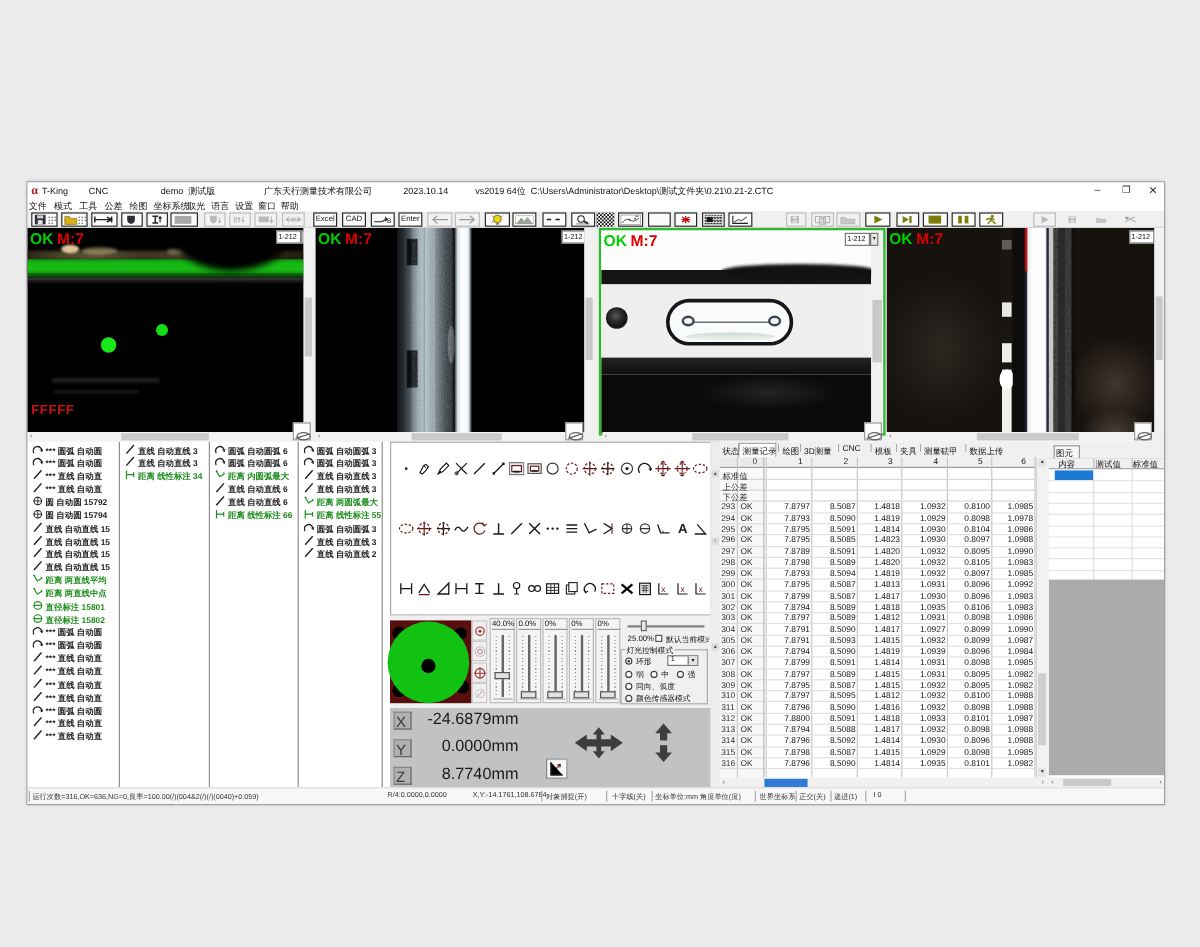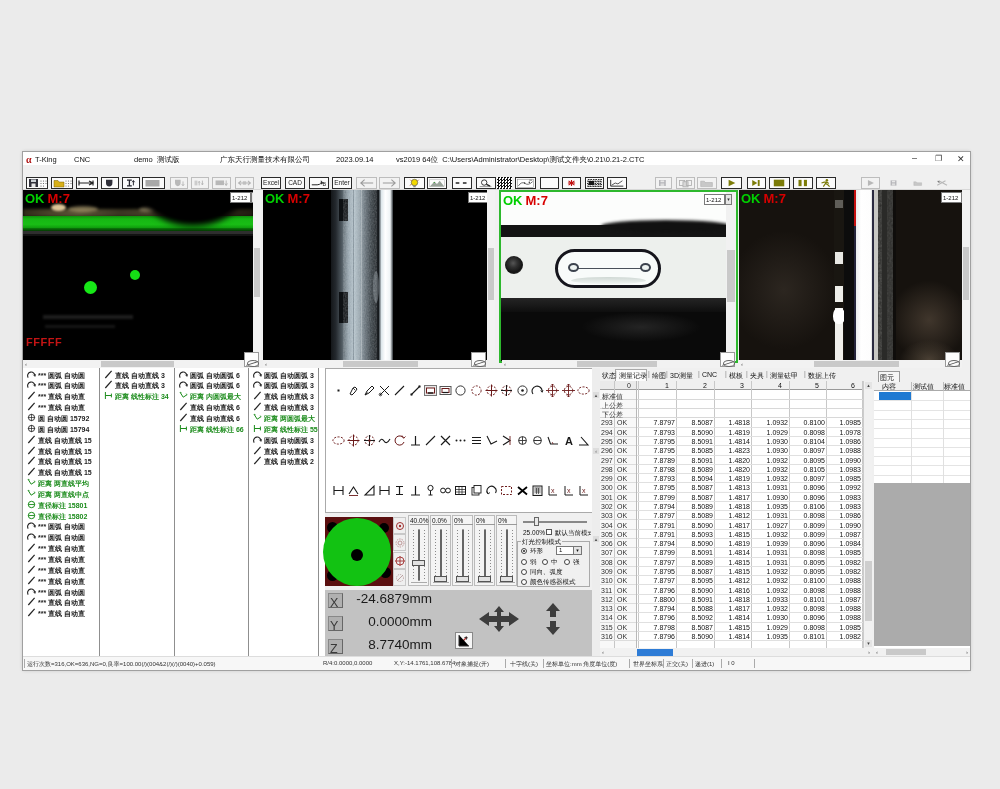--- a/index.html
+++ b/index.html
@@ -25,27 +25,40 @@
 .lrow{position:absolute;height:11px;font-size:7px;font-weight:bold;color:#1a1a1a;white-space:nowrap;overflow:hidden}
 </style></head><body>
 <div id="win">
 
   <div class="abs" id="titlebar">
     <span class="abs" style="left:3px;top:2px;color:#b01818;font-size:10px;font-weight:bold;font-family:'Liberation Serif',serif">α</span>
     <span class="abs" style="left:12px;top:3px">T-King</span>
     <span class="abs" style="left:51px;top:3px">CNC</span>
     <span class="abs" style="left:111px;top:3px">demo&nbsp; 测试版</span>
     <span class="abs" style="left:197px;top:3px">广东天行测量技术有限公司</span>
-    <span class="abs" style="left:313px;top:3px">2023.09.14</span>
+    <span class="abs" style="left:313px;top:3px">2023.10.14</span>
     <span class="abs" style="left:373px;top:3px">vs2019 64位&nbsp; C:\Users\Administrator\Desktop\测试文件夹\0.21\0.21-2.CTC</span>
     <span class="abs" style="left:889px;top:1px;font-size:9px;color:#333">–</span>
     <span class="abs" style="left:912px;top:2px;font-size:8px;color:#333">❐</span>
     <span class="abs" style="left:934px;top:2px;font-size:9px;color:#333">✕</span>
   </div>
 
+  <div class="abs" id="menubar">
+    <span class="abs" style="left:1px;top:2px">文件</span>
+    <span class="abs" style="left:22px;top:2px">模式</span>
+    <span class="abs" style="left:43px;top:2px">工具</span>
+    <span class="abs" style="left:64px;top:2px">公差</span>
+    <span class="abs" style="left:85px;top:2px">绘图</span>
+    <span class="abs" style="left:105px;top:2px">坐标系统</span>
+    <span class="abs" style="left:133px;top:2px">取光</span>
+    <span class="abs" style="left:153px;top:2px">语言</span>
+    <span class="abs" style="left:173px;top:2px">设置</span>
+    <span class="abs" style="left:192px;top:2px">窗口</span>
+    <span class="abs" style="left:211px;top:2px">帮助</span>
+  </div>
 
   <div class="abs" id="toolbar">
       <div class="tbtn" style="left:3px;width:22px">
         <svg width="100%" height="100%" viewBox="0 0 20 10" preserveAspectRatio="xMidYMid meet">
           <rect x="2" y="1" width="9" height="8" fill="#30303a"></rect>
           <rect x="4" y="1.5" width="5" height="2.5" fill="#cfd4d8"></rect>
           <rect x="4.5" y="5.5" width="4" height="3.5" fill="#e8e8e8"></rect>
           <g fill="#555">
             <circle cx="14" cy="3" r=".6"></circle>
             <circle cx="16.5" cy="3" r=".6"></circle>

